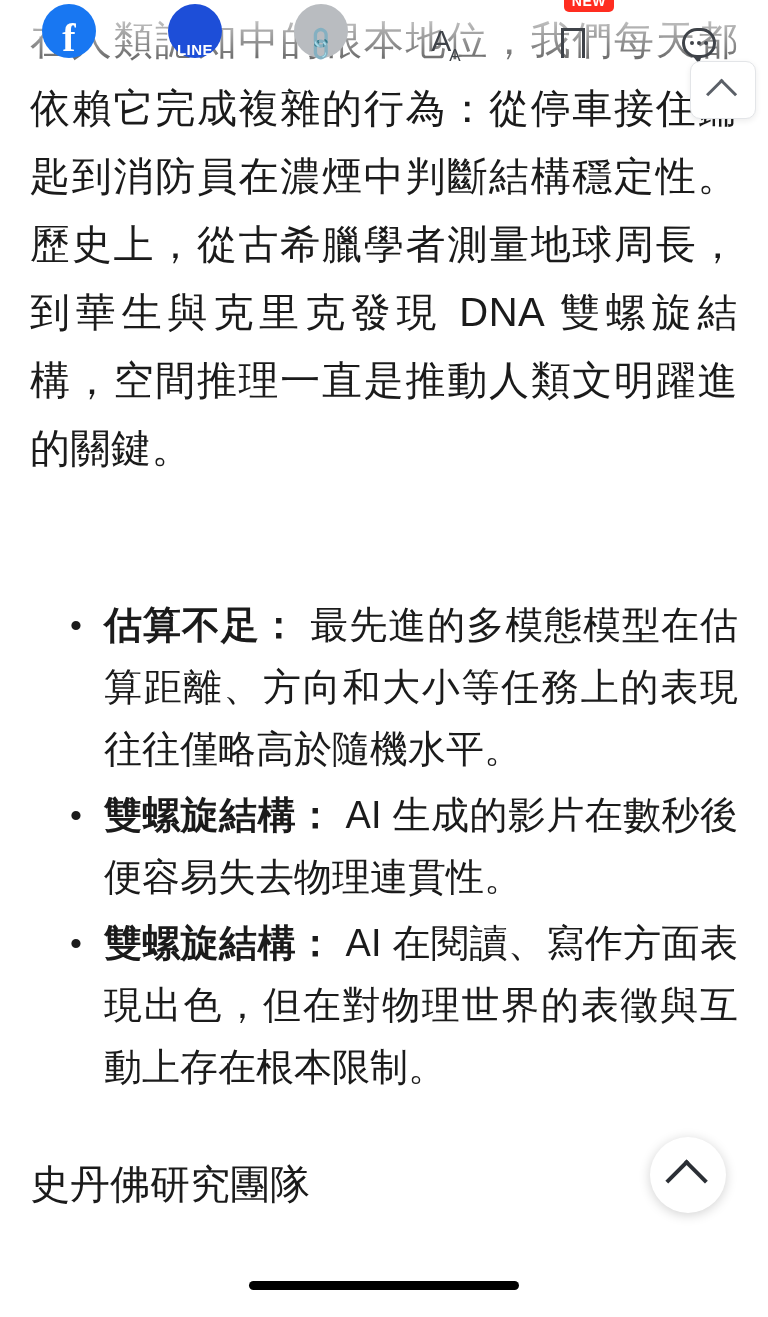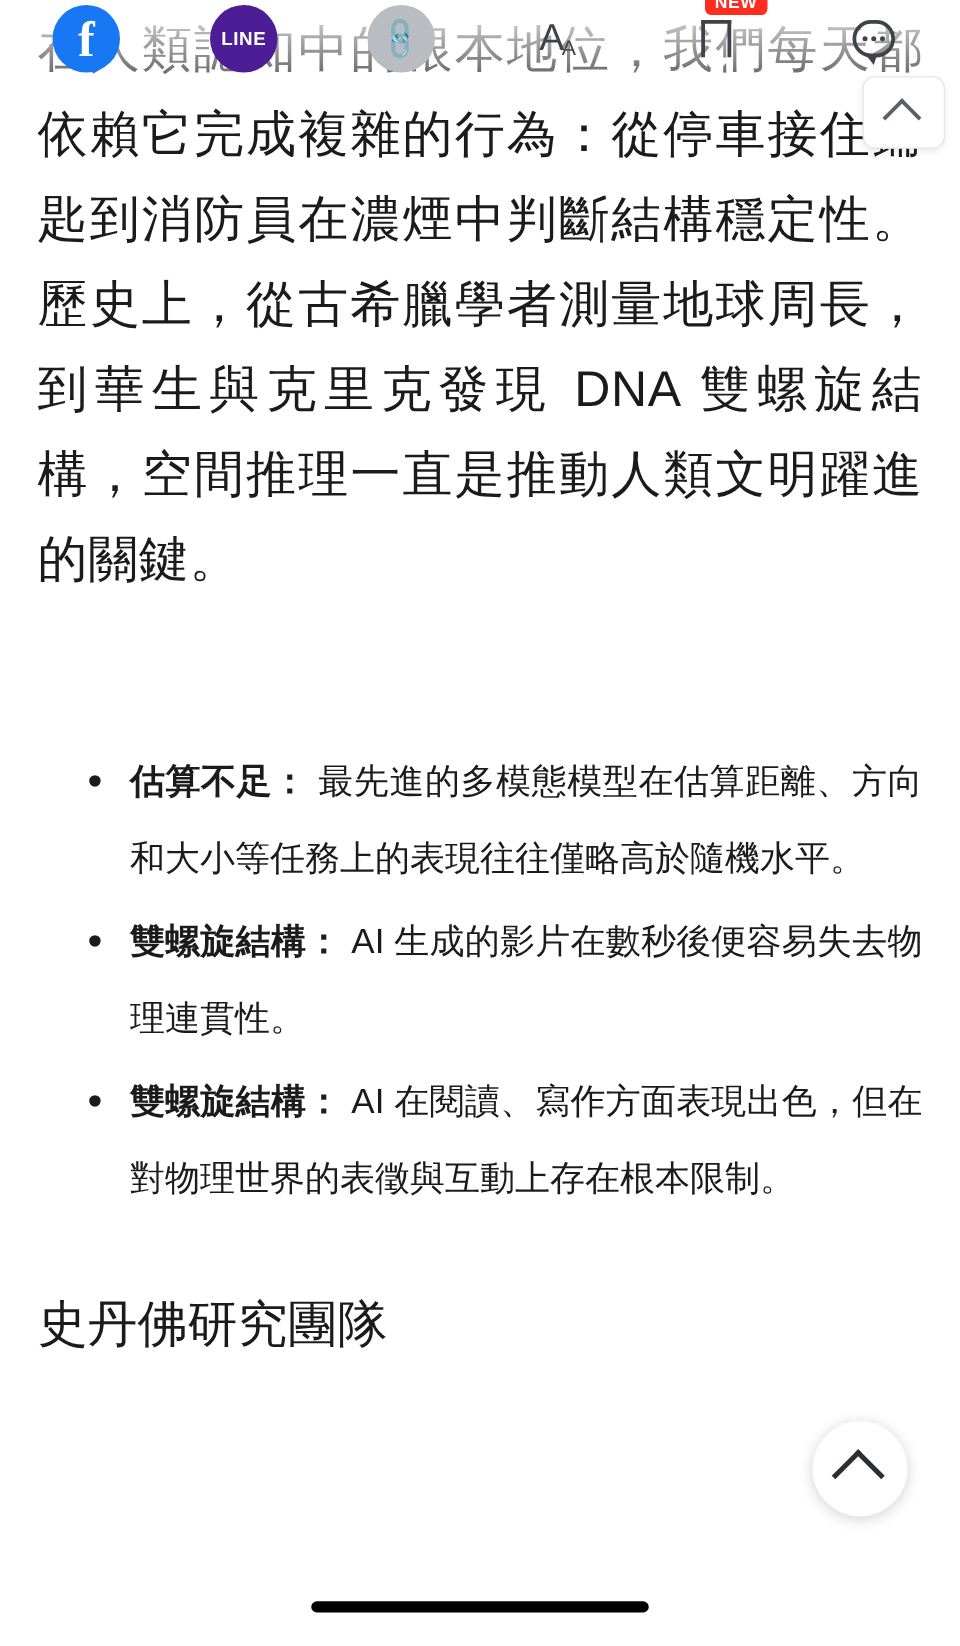--- a/index.html
+++ b/index.html
@@ -38,21 +38,21 @@
   }
   .para-gap {
     height: 78px;
   }
   .bullets {
     margin-top: 34px;
     padding-left: 36px;
   }
   .bullet {
     position: relative;
-    font-size: 28px;
+    font-size: 38px;
     line-height: 62px;
     color: #1b1b1b;
     text-align: justify;
     margin-bottom: 4px;
     padding-left: 38px;
   }
   .bullet::before {
     content: "•";
     position: absolute;
     left: 4px;
@@ -83,35 +83,35 @@
     justify-content: space-between;
     padding: 0 42px;
     pointer-events: none;
   }
   .share-btn {
     position: relative;
     width: 54px;
     height: 54px;
     border-radius: 50%;
     display: flex;
-    align-items: center;
+    align-items: flex-end;
     justify-content: center;
     pointer-events: auto;
     flex: none;
   }
   .fb { background: #1877f2; }
   .fb .glyph {
     color: #ffffff;
     font-size: 40px;
     font-family: "Liberation Serif", serif;
     font-weight: 700;
     line-height: 1;
     margin-top: 2px;
   }
-  .line { background: #4c1d95; }
+  .line { background: #1d4ed8; }
   .line .glyph {
     color: #ffffff;
     font-size: 15px;
     font-weight: 700;
     letter-spacing: 0.5px;
   }
   .linkb { background: #b9bcc0; }
   .linkb .glyph {
     color: #ffffff;
     font-size: 24px;

